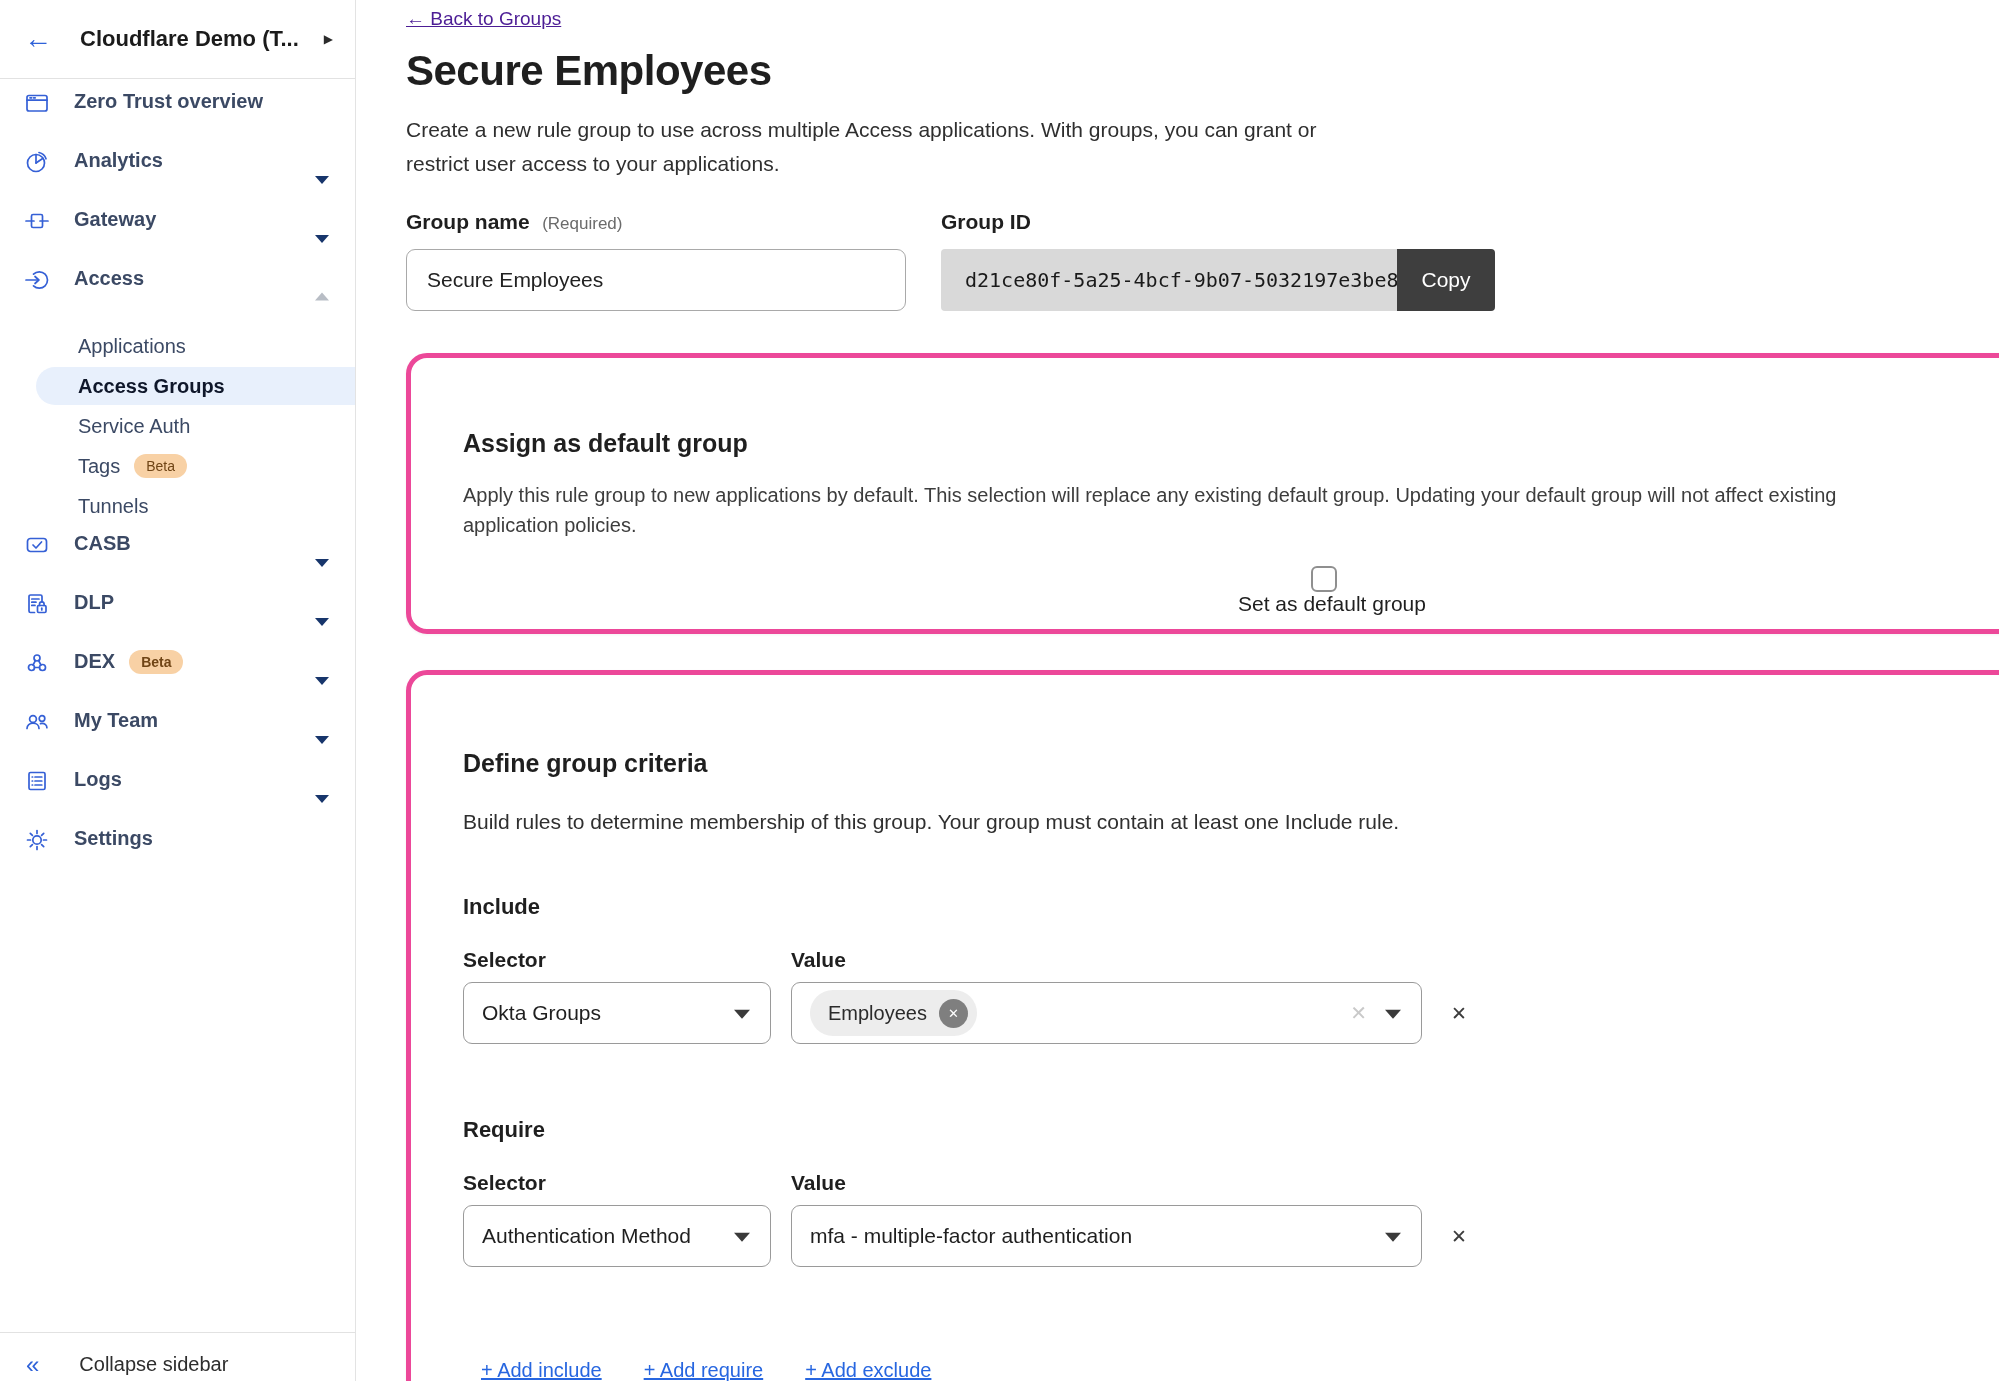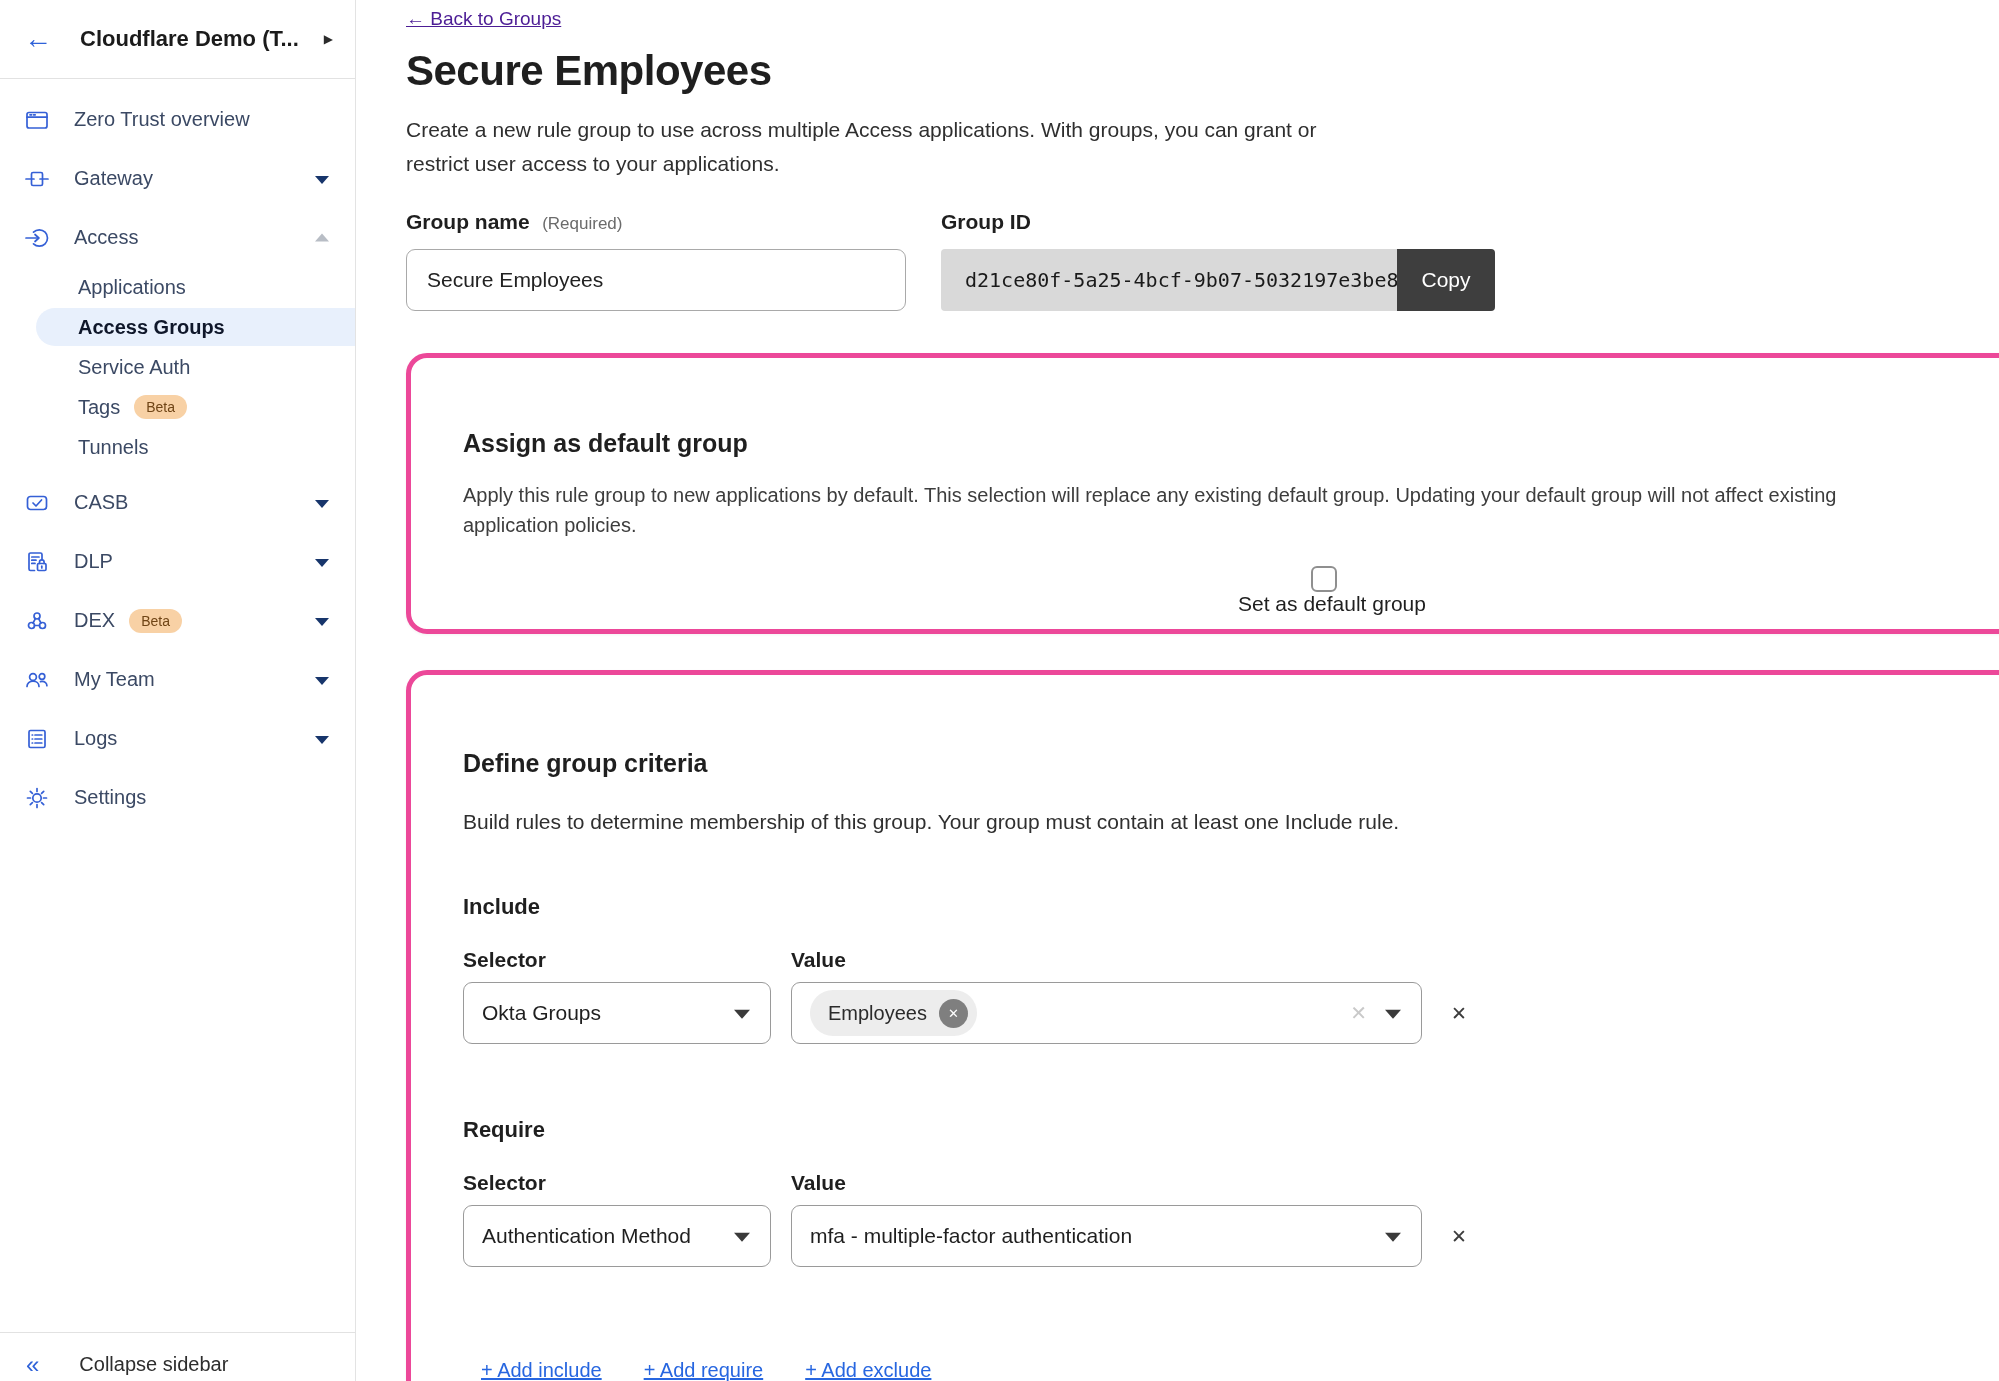--- a/index.html
+++ b/index.html
@@ -11,22 +11,22 @@
   .sidebar { position:absolute; top:0; left:0; width:356px; height:1381px;
              background:#fff; border-right:1px solid #e3e3e3; }
   .sb-header { height:79px; display:flex; align-items:center; padding:0 18px 0 24px;
                border-bottom:1px solid #e2e2e2; position:relative; }
   .sb-back { color:#2f62d9; font-size:28px; line-height:1; cursor:pointer; font-weight:400; }
   .sb-title { font-size:22px; font-weight:700; color:#1b1b1b; margin-left:28px;
               white-space:nowrap; overflow:hidden; }
   .sb-acct-caret { position:absolute; right:22px; top:50%; transform:translateY(-50%);
                    font-size:12px; color:#2b2b2b; }
   .nav { padding-top:11px; }
-  .nav-item { height:59px; display:flex; align-items:center; padding:0 18px 0 24px;
-              position:relative; cursor:pointer; }
+  .nav-item { height:59px; display:flex; align-items:flex-start; padding:0 18px 0 24px;
+              position:relative; cursor:pointer;font-weight:bold; }
   .nav-item .icon { width:26px; height:26px; flex:0 0 26px; display:flex;
                     align-items:center; justify-content:center; }
   .nav-item .lbl { margin-left:24px; font-size:20px; color:#3b4964; }
   .nav-sub { height:40px; display:flex; align-items:center; padding-left:78px;
              position:relative; cursor:pointer; }
   .nav-sub .lbl { font-size:20px; color:#3b4964; }
   .nav-sub.active { }
   .active-pill { position:absolute; left:36px; right:0; top:1px; bottom:1px;
                  background:#e8f0fc; border-radius:19px 0 0 19px; }
   .nav-sub.active .lbl { position:relative; font-weight:700; color:#0f172a; }
@@ -126,20 +126,32 @@
           <svg class="ic" width="26" height="26" viewBox="0 0 26 26">
               <rect x="3" y="5.5" width="20" height="15.5" rx="2"></rect>
               <line x1="3" y1="10.2" x2="23" y2="10.2"></line>
               <line x1="6" y1="7.8" x2="7.6" y2="7.8"></line>
               <line x1="9.6" y1="7.8" x2="11.2" y2="7.8"></line>
             </svg>
         </span>
         <span class="lbl">Zero Trust overview</span>
       </div>
 
+      <div class="nav-item">
+        <span class="icon">
+          <svg class="ic" width="26" height="26" viewBox="0 0 26 26">
+              <circle cx="12" cy="14" r="8.5"></circle>
+              <line x1="12" y1="14" x2="12" y2="5.5"></line>
+              <line x1="12" y1="14" x2="19" y2="9.2"></line>
+              <path d="M15 3.5 a9.5 9.5 0 0 1 7 6.3"></path>
+            </svg>
+        </span>
+        <span class="lbl">Analytics</span>
+        <span class="caret-down"></span>
+      </div>
 
       <div class="nav-item">
         <span class="icon">
           <svg class="ic" width="26" height="26" viewBox="0 0 26 26">
               <rect x="7.5" y="6.5" width="11" height="13" rx="1.5"></rect>
               <line x1="2" y1="13" x2="10" y2="13"></line>
               <line x1="16" y1="13" x2="24" y2="13"></line>
             </svg>
         </span>
         <span class="lbl">Gateway</span>

